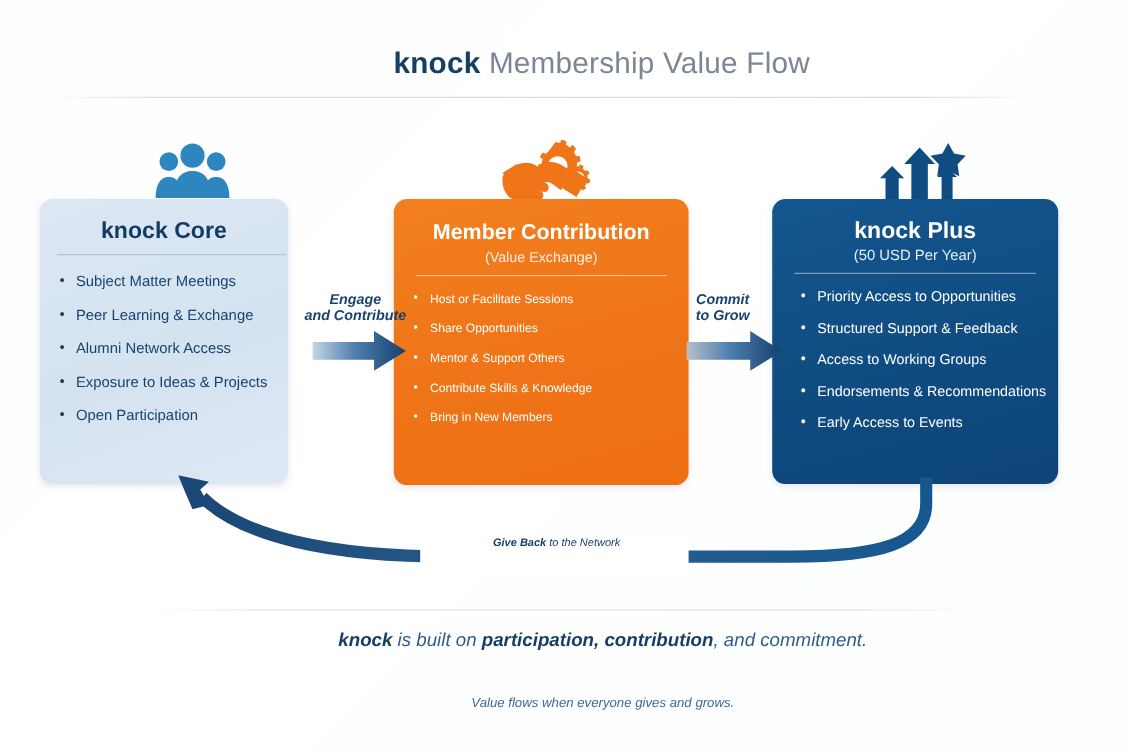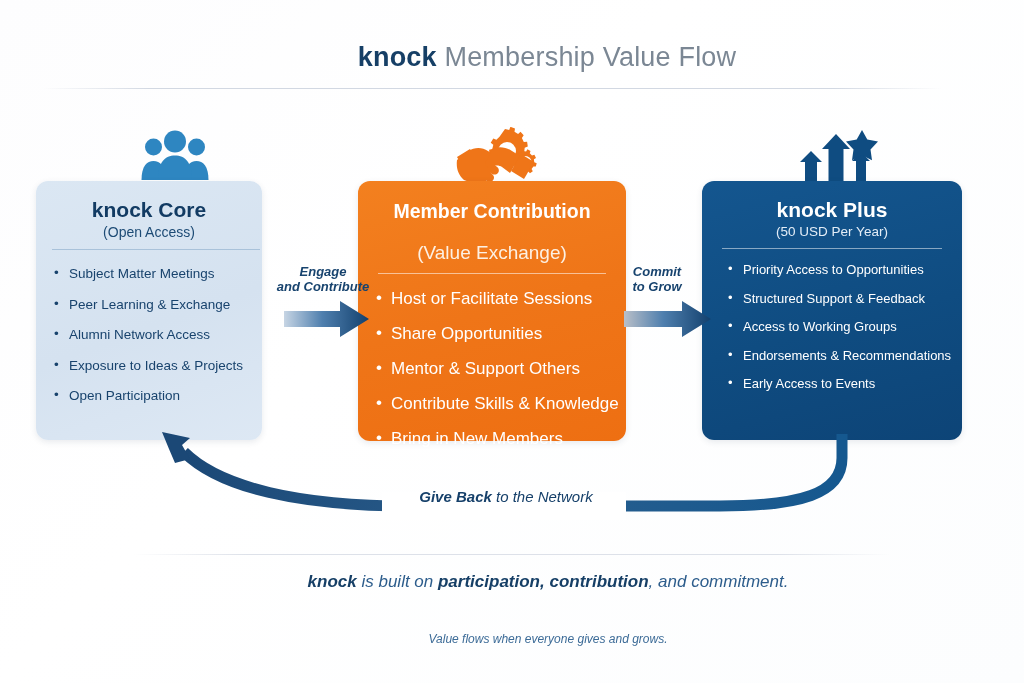--- a/index.html
+++ b/index.html
@@ -91,23 +91,23 @@
   #card-core ul.bullets { margin-top: 16px; font-size: 13.5px; color: #18436d; }
   #card-core ul.bullets li { margin-bottom: 15.5px; }
 
   
   #card-contrib {
     left: 358px; top: 181px; width: 268px; height: 260px;
     background: linear-gradient(165deg, #f3801f 0%, #ef7518 50%, #ee6f12 100%);
     padding: 19px 16px 0 16px;
   }
   #card-contrib .card-title { font-size: 19.5px; color: #ffffff; }
-  #card-contrib .card-sub   { font-size: 19px; color: #fdf0e3; margin-top: 19px; }
+  #card-contrib .card-sub   { font-size: 13px; color: #fdf0e3; margin-top: 3px; }
   #card-contrib .card-divider { width: 228px; background: rgba(255,255,255,.55); }
-  #card-contrib ul.bullets { margin-top: 15px; font-size: 17px; color: #ffffff; }
+  #card-contrib ul.bullets { margin-top: 15px; font-size: 11px; color: #ffffff; }
   #card-contrib ul.bullets li { margin-bottom: 15px; }
 
   
   #card-plus {
     left: 702px; top: 181px; width: 260px; height: 259px;
     background: linear-gradient(165deg, #14568f 0%, #0f4c81 55%, #0d4477 100%);
     padding: 17px 14px 0 14px;
   }
   #card-plus .card-title { font-size: 21px; color: #ffffff; }
   #card-plus .card-sub   { font-size: 13.5px; color: #e3edf7; margin-top: 2px; }
@@ -131,21 +131,21 @@
     line-height: 15px;
     color: #17436e;
     white-space: nowrap;
   }
 
   
   #loop-label {
     position: absolute;
     left: 0; top: 488px; width: 1012px;
     text-align: center;
-    font-size: 15px;
+    font-size: 10px;
     font-style: italic;
     color: #16406a;
     white-space: nowrap;
   }
   #loop-label .strong { font-weight: bold; }
 
   
   #footer-rule {
     position: absolute;
     left: 133px; top: 554px; width: 758px; height: 1px;
@@ -212,21 +212,20 @@
       <path d="M38 4 L52 19 L45.5 19 L45.5 52 L30.5 52 L30.5 19 L24 19 Z"></path>
 
       <path d="M63 22 L72 31 L68 31 L68 52 L58 52 L58 31 L54 31 Z"></path>
 
       <path d="M64 0 L69.3 9.6 L80 11.6 L72.5 19.4 L74 30.2 L64 25.3 L54 30.2 L55.5 19.4 L48 11.6 L58.7 9.6 Z"></path>
     </g>
   </svg>
 
   <div class="card" id="card-core">
     <div class="card-title">knock Core</div>
-    <div class="card-sub">(Open Access)</div>
     <div class="card-divider"></div>
     <ul class="bullets">
       <li>Subject Matter Meetings</li>
       <li>Peer Learning &amp; Exchange</li>
       <li>Alumni Network Access</li>
       <li>Exposure to Ideas &amp; Projects</li>
       <li>Open Participation</li>
     </ul>
   </div>
 

